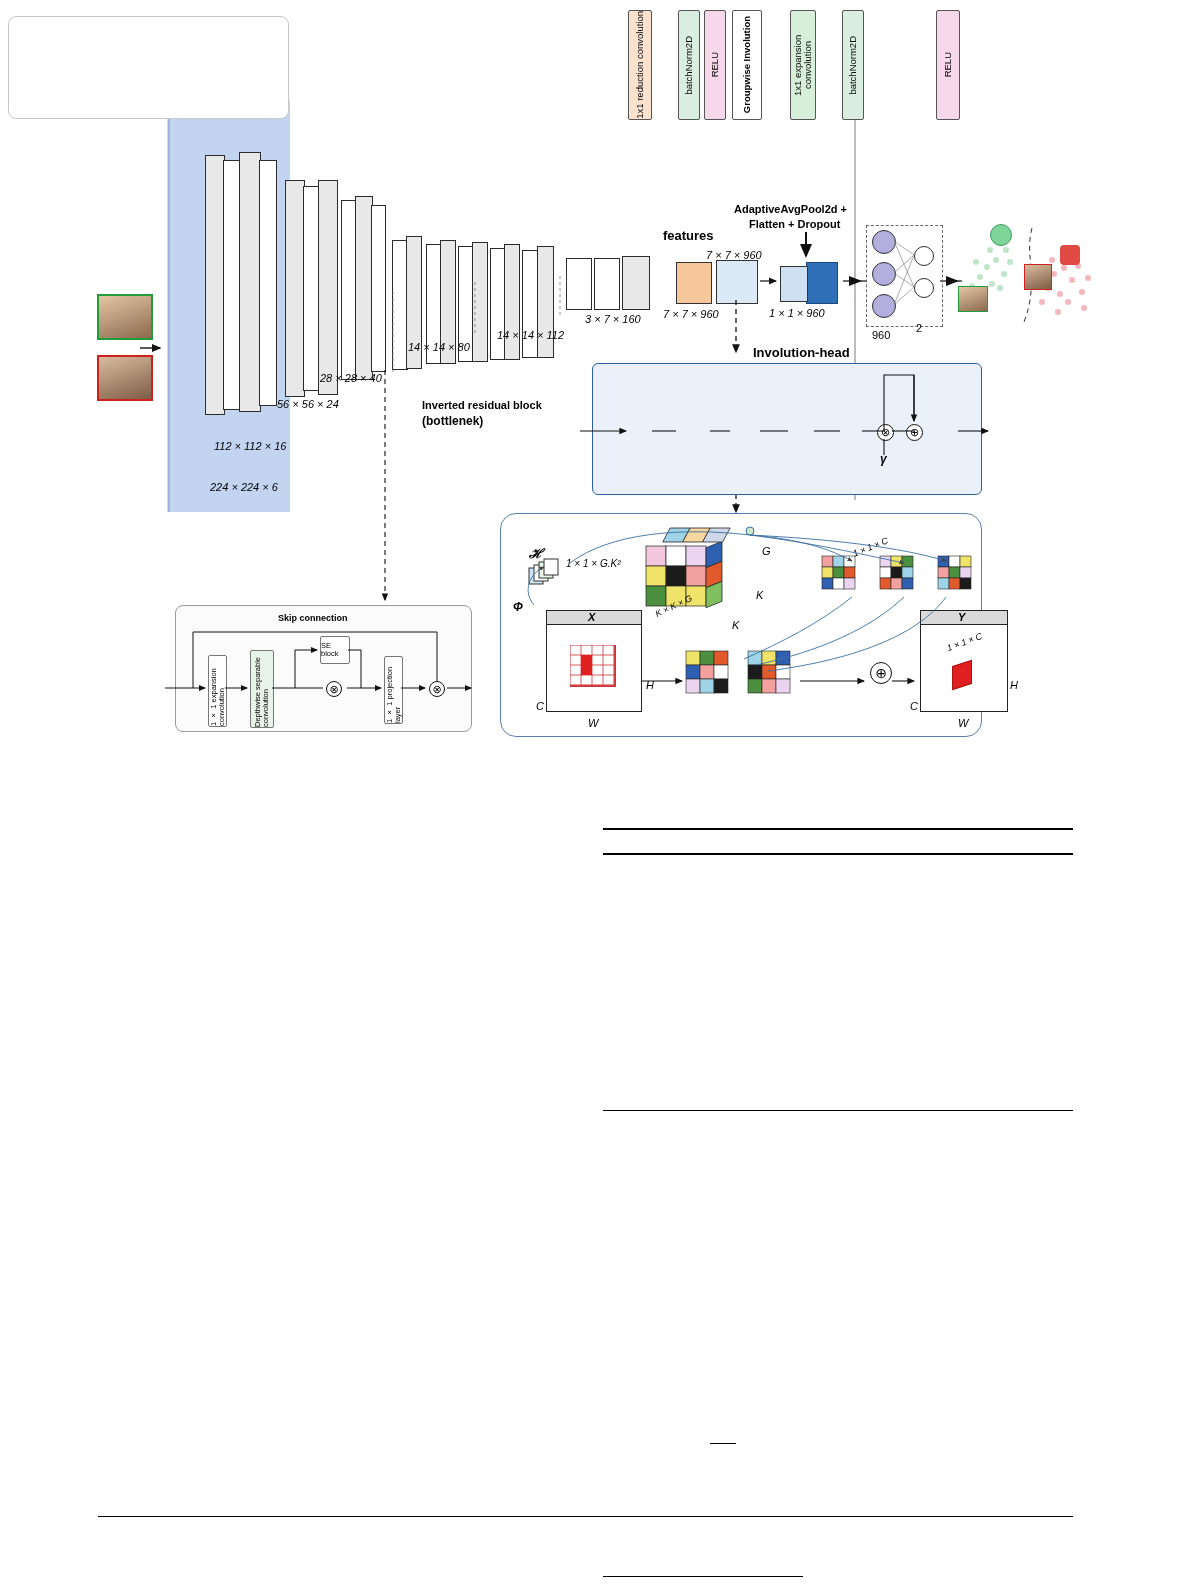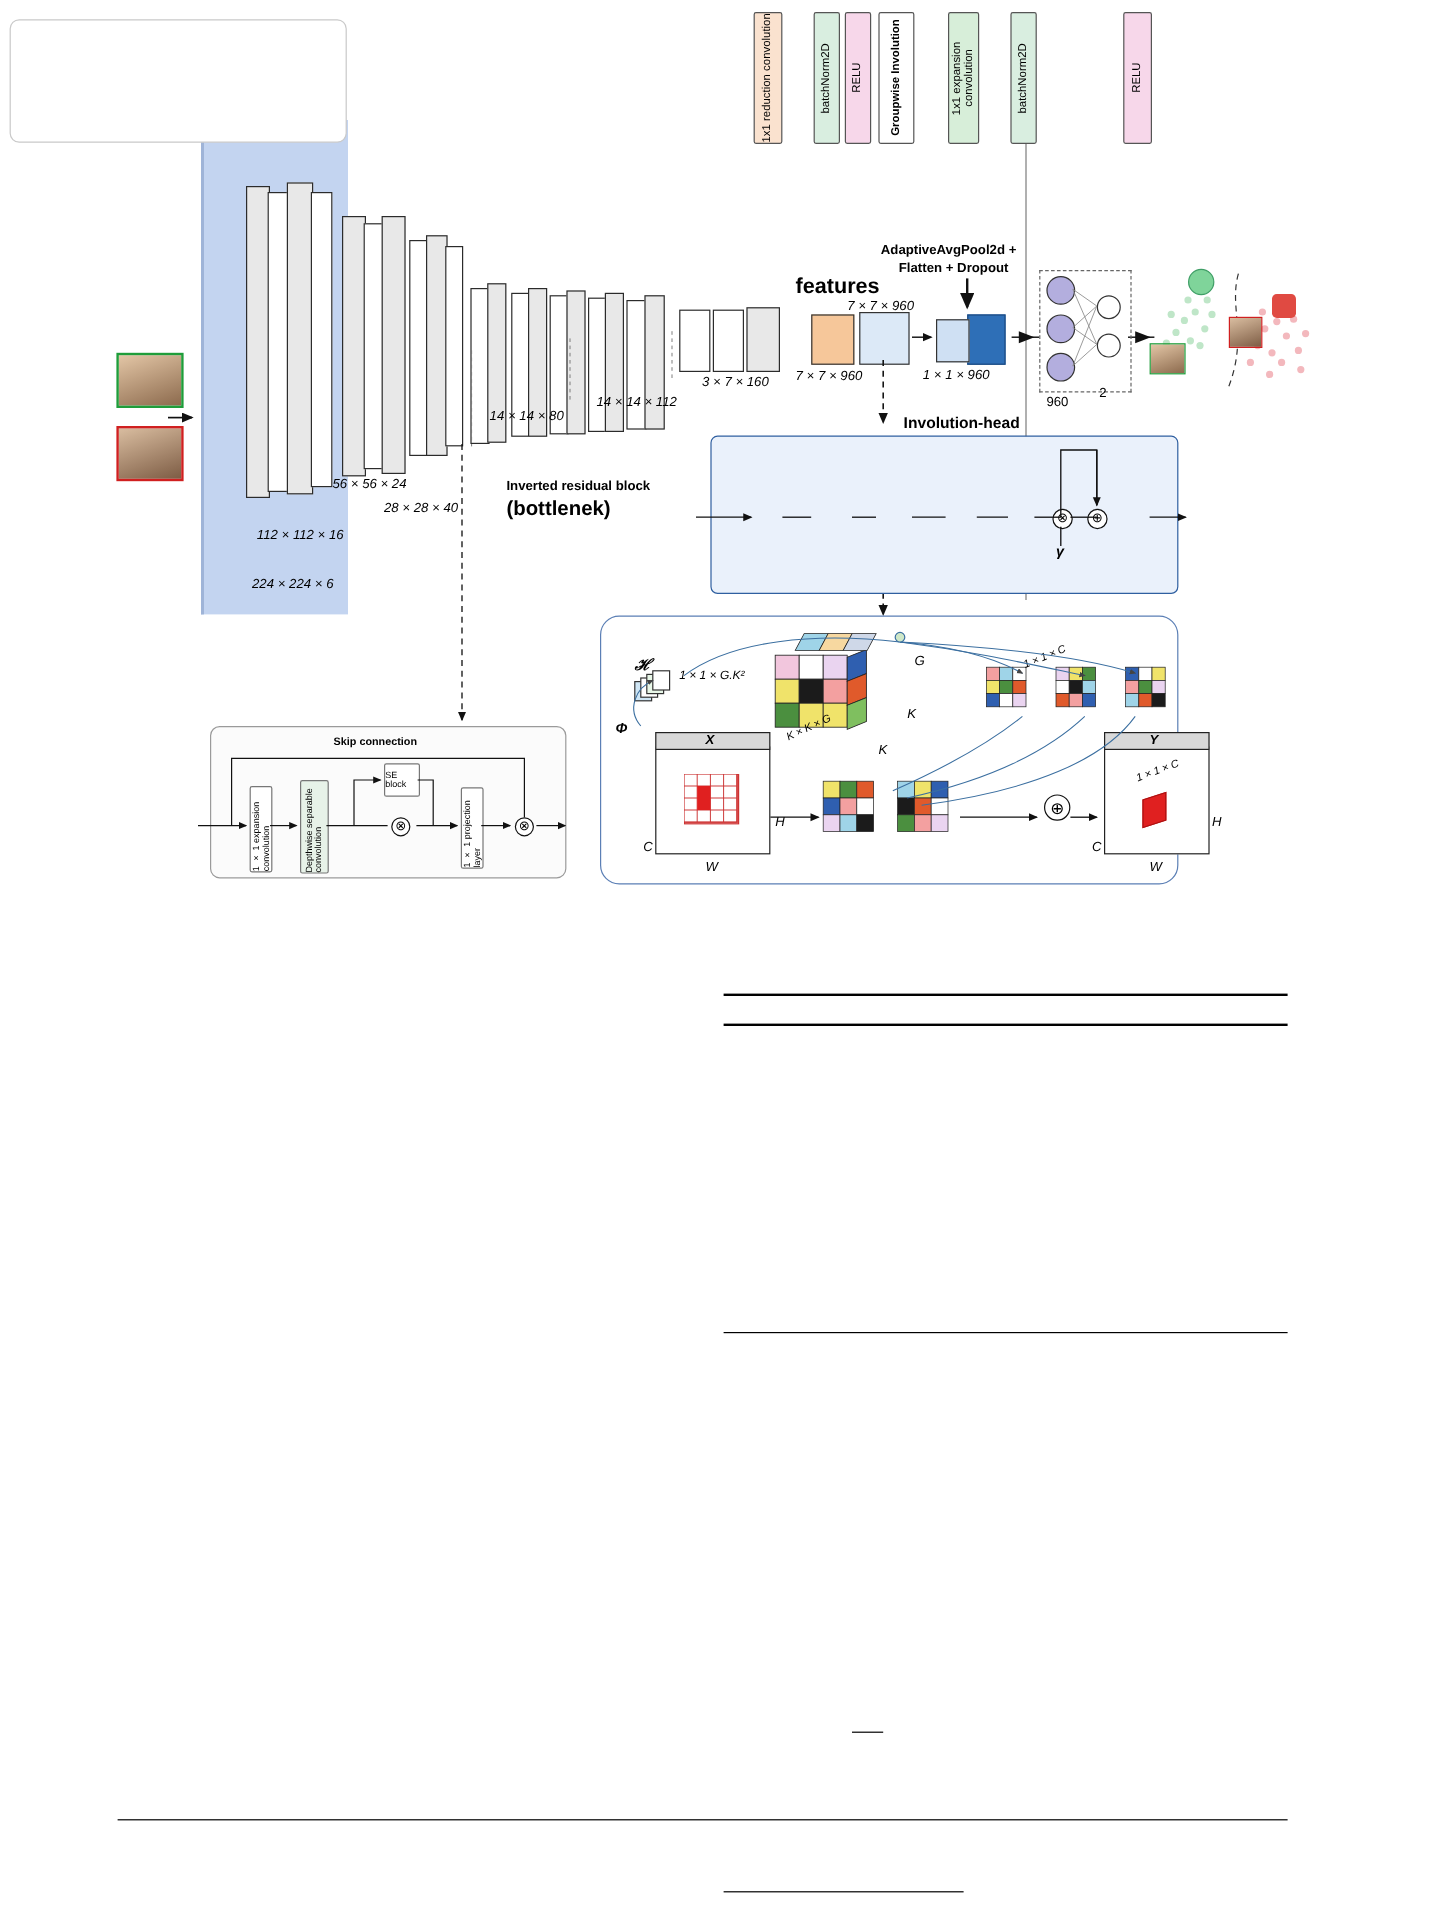--- a/index.html
+++ b/index.html
@@ -80,34 +80,34 @@
   <div class="blockface grey" style="left:622px;top:256px;width:26px;height:52px;"></div>
 
   <div class="abs" style="left:676px;top:262px;width:34px;height:40px;background:#f6c79a;border:1px solid #333;"></div>
   <div class="abs" style="left:716px;top:260px;width:40px;height:42px;background:#dce9f7;border:1px solid #333;"></div>
   <div class="abs" style="left:806px;top:262px;width:30px;height:40px;background:#2e6fb7;border:1px solid #1c4a80;"></div>
   <div class="abs" style="left:780px;top:266px;width:26px;height:34px;background:#cfe0f3;border:1px solid #333;"></div>
 
   <div class="abs lbl lbl-i" style="left:210px;top:481px;">224 × 224 × 6</div>
   <div class="abs lbl lbl-i" style="left:214px;top:440px;">112 × 112 × 16</div>
   <div class="abs lbl lbl-i" style="left:277px;top:398px;">56 × 56 × 24</div>
-  <div class="abs lbl lbl-i" style="left:320px;top:372px;margin-top:46px;">28 × 28 × 40</div>
+  <div class="abs lbl lbl-i" style="left:320px;top:372px;">28 × 28 × 40</div>
   <div class="abs lbl lbl-i" style="left:408px;top:341px;">14 × 14 × 80</div>
   <div class="abs lbl lbl-i" style="left:497px;top:329px;">14 × 14 × 112</div>
   <div class="abs lbl lbl-i" style="left:585px;top:313px;">3 × 7 × 160</div>
   <div class="abs lbl lbl-i" style="left:663px;top:308px;">7 × 7 × 960</div>
   <div class="abs lbl lbl-i" style="left:706px;top:249px;">7 × 7 × 960</div>
   <div class="abs lbl lbl-i" style="left:769px;top:307px;">1 × 1 × 960</div>
-  <div class="abs lbl bold" style="left:663px;top:228px;font-size:18px;">features</div>
+  <div class="abs lbl bold" style="left:663px;top:228px;font-size:13px;">features</div>
 
   <div class="abs lbl bold" style="left:734px;top:203px;font-size:11px;">AdaptiveAvgPool2d +</div>
   <div class="abs lbl bold" style="left:749px;top:218px;font-size:11px;">Flatten + Dropout</div>
 
   <div class="abs lbl bold" style="left:422px;top:399px;font-size:11px;">Inverted residual block</div>
-  <div class="abs lbl bold" style="left:422px;top:414px;font-size:17px;">(bottlenek)</div>
+  <div class="abs lbl bold" style="left:422px;top:414px;font-size:12px;">(bottlenek)</div>
 
   <svg class="abs" width="1192" height="780" style="left:0;top:0;overflow:visible;">
     <defs>
       <marker id="ar" markerWidth="7" markerHeight="7" refX="6" refY="3" orient="auto">
         <path d="M0,0 L7,3 L0,6 z" fill="#111"></path>
       </marker>
       <marker id="arg" markerWidth="6" markerHeight="6" refX="5" refY="2.5" orient="auto">
         <path d="M0,0 L6,2.5 L0,5 z" fill="#444"></path>
       </marker>
     </defs>

